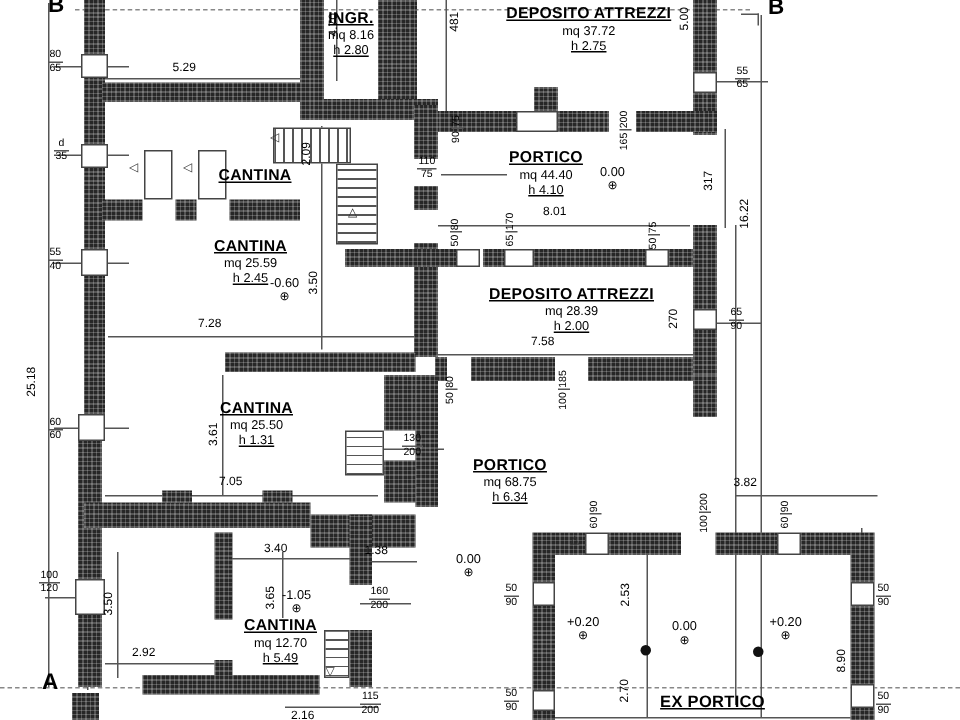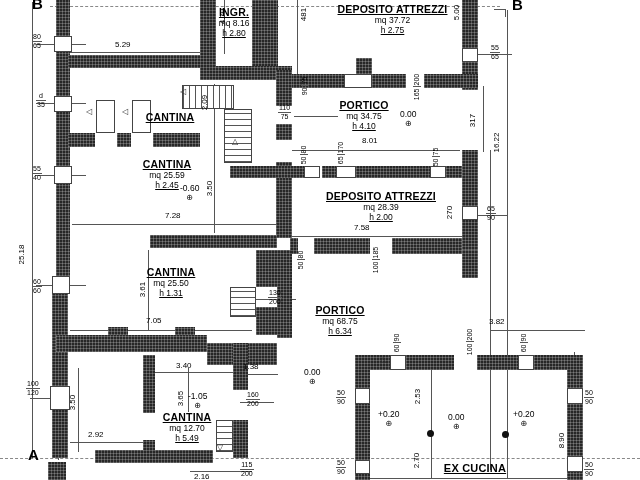--- a/index.html
+++ b/index.html
@@ -189,21 +189,21 @@
     <div class="rname">CANTINA</div>
     <div class="rsub">mq 25.59</div>
     <div class="rsub u">h 2.45</div>
   </div>
   <div class="lvl" style="left:180px;top:184px">
     <span>-0.60</span>
     <span class="cross">⊕</span>
   </div>
   <div class="roomlbl" style="left:332px;top:99px;width:64px">
     <div class="rname">PORTICO</div>
-    <div class="rsub">mq 34.75</div>
+    <div class="rsub">mq 44.40</div>
     <div class="rsub u">h 4.10</div>
   </div>
   <div class="lvl" style="left:400px;top:110px">
     <span>0.00</span>
     <span class="cross">⊕</span>
   </div>
   <div class="roomlbl" style="left:325px;top:190px;width:112px">
     <div class="rname">DEPOSITO ATTREZZI</div>
     <div class="rsub">mq 28.39</div>
     <div class="rsub u">h 2.00</div>
@@ -221,42 +221,42 @@
   <div class="roomlbl" style="left:152px;top:411px;width:70px">
     <div class="rname">CANTINA</div>
     <div class="rsub">mq 12.70</div>
     <div class="rsub u">h 5.49</div>
   </div>
   <div class="lvl" style="left:188px;top:392px">
     <span>-1.05</span>
     <span class="cross">⊕</span>
   </div>
   <div class="roomlbl" style="left:428px;top:462px;width:94px">
-    <div class="rname" style="font-size:11px">EX CUCINA</div>
+    <div class="rname" style="font-size:11px">EX PORTICO</div>
   </div>
   <div class="lvl" style="left:304px;top:368px">
     <span>0.00</span>
     <span class="cross">⊕</span>
   </div>
   <div class="lvl" style="left:378px;top:410px">
     <span>+0.20</span>
     <span class="cross">⊕</span>
   </div>
   <div class="lvl" style="left:448px;top:413px">
     <span>0.00</span>
     <span class="cross">⊕</span>
   </div>
   <div class="lvl" style="left:513px;top:410px">
     <span>+0.20</span>
     <span class="cross">⊕</span>
   </div>
 
   <div class="lbl" style="left:115px;top:40px">5.29</div>
   <div class="lbl" style="left:362px;top:136px">8.01</div>
-  <div class="lbl" style="left:165px;top:211px">7.28</div>
+  <div class="lbl" style="left:132px;top:211px">7.28</div>
   <div class="lbl" style="left:354px;top:223px">7.58</div>
   <div class="lbl" style="left:146px;top:316px">7.05</div>
   <div class="lbl" style="left:489px;top:317px">3.82</div>
   <div class="lbl" style="left:176px;top:361px">3.40</div>
   <div class="lbl" style="left:243px;top:362px">1.38</div>
   <div class="lbl" style="left:88px;top:430px">2.92</div>
   <div class="lbl" style="left:194px;top:472px">2.16</div>
 
   <div class="lbl rot" style="left:210px;top:12px;width:24px">4.70</div>
   <div class="lbl rot" style="left:293px;top:10px;width:20px">481</div>

